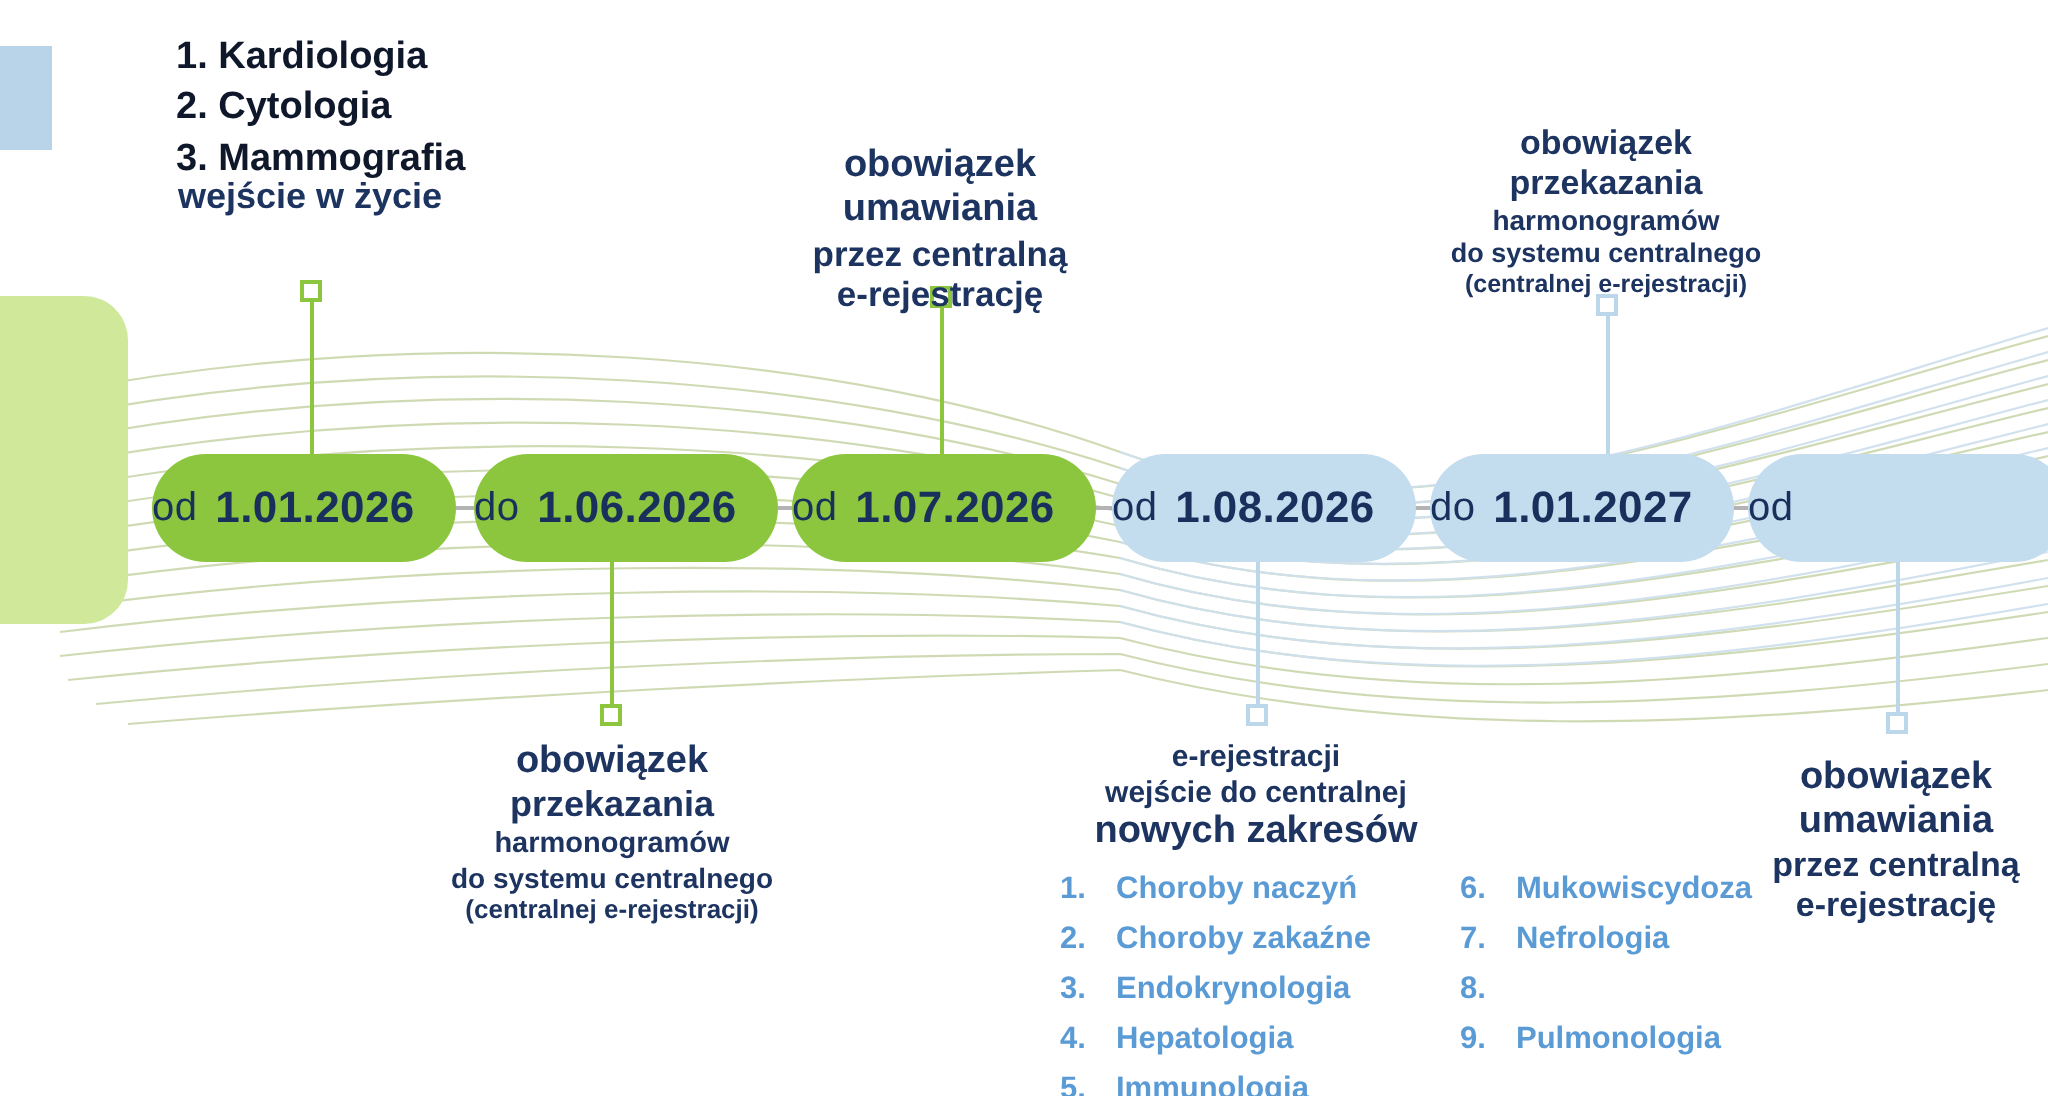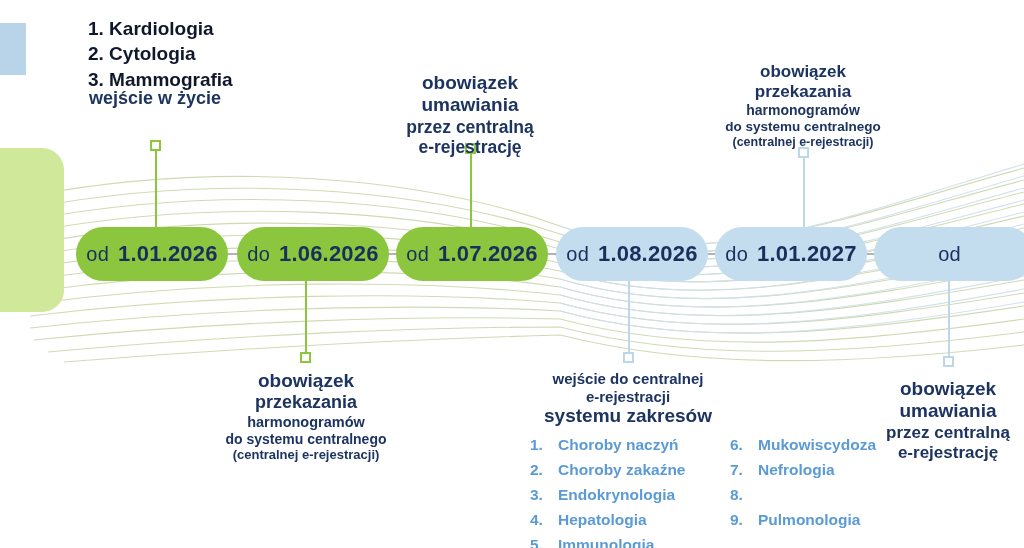--- a/index.html
+++ b/index.html
@@ -38,21 +38,21 @@
     width: 124px;
     height: 164px;
     background: #cfe89a;
     border-radius: 22px;
   }
   
   .pill {
     position: absolute;
     display: flex;
     align-items: center;
-    justify-content: center;
+    justify-content: flex-start;
     border-radius: 32px;
     box-sizing: border-box;
     white-space: nowrap;
   }
   .pill .prefix {
     font-size: 20px;
     font-weight: 400;
     color: #19305c;
     margin-right: 9px;
     letter-spacing: .2px;
@@ -257,23 +257,23 @@
 
   <div class="label" style="left:208px; top:370px; width:196px;">
     <div class="l-bold" style="font-size:19px;">obowiązek</div>
     <div class="l-bold" style="font-size:18px;">przekazania</div>
     <div class="l-bold" style="font-size:14.5px;">harmonogramów</div>
     <div class="l-reg" style="font-size:14px;">do systemu centralnego</div>
     <div class="l-reg" style="font-size:13px;">(centralnej e-rejestracji)</div>
   </div>
 
   <div class="label" style="left:528px; top:370px; width:200px;">
+    <div class="l-reg" style="font-size:15px;">e-rejestracji</div>
     <div class="l-reg" style="font-size:15px;">wejście do centralnej</div>
-    <div class="l-reg" style="font-size:15px;">e-rejestracji</div>
-    <div class="l-bold" style="font-size:19px;">systemu zakresów</div>
+    <div class="l-bold" style="font-size:19px;">nowych zakresów</div>
   </div>
 
   <div class="label" style="left:860px; top:378px; width:176px;">
     <div class="l-bold" style="font-size:19px;">obowiązek</div>
     <div class="l-bold" style="font-size:19px;">umawiania</div>
     <div class="l-reg" style="font-size:17px;">przez centralną</div>
     <div class="l-reg" style="font-size:17px;">e-rejestrację</div>
   </div>
 
   <div class="spec-list">

